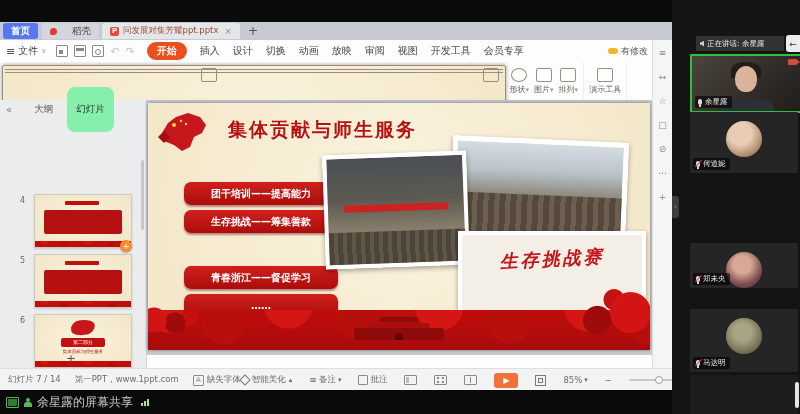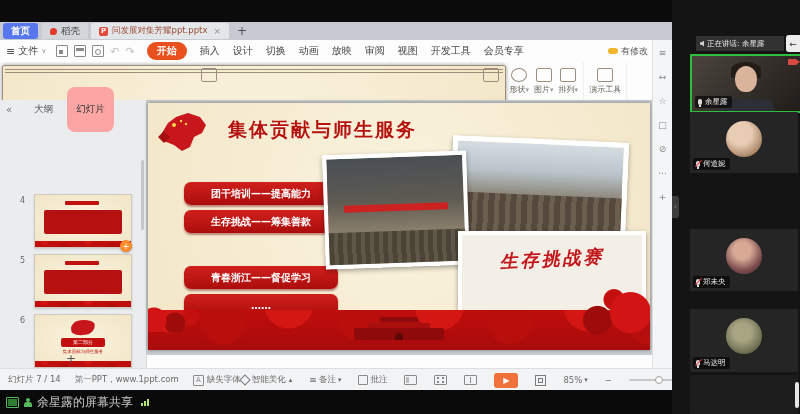--- a/index.html
+++ b/index.html
@@ -3,21 +3,21 @@
 <meta charset="utf-8">
 <style>
   html,body{margin:0;padding:0;background:#000;}
   body{font-family:"DejaVu Sans","Liberation Sans",sans-serif;-webkit-font-smoothing:antialiased;}
   .screen{position:relative;width:800px;height:414px;background:#0b0b0b;overflow:hidden;}
   
   .wps{position:absolute;left:0;top:22px;width:672px;height:368px;background:#fdfdfd;overflow:hidden;}
   .tabbar{position:absolute;left:0;top:0;width:672px;height:18px;background:#c7cad0;display:flex;align-items:center;}
   .tab{height:16px;display:flex;align-items:center;font-size:9.5px;padding:0 8px;border-radius:3px 3px 0 0;}
   .tab-home{background:#5677f0;color:#fff;margin-left:3px;border-radius:3px;font-weight:bold;}
-  .tab-store{background:#d3d6da;color:#444;margin-left:4px;gap:4px;}
+  .tab-store{background:#d3d6da;color:#444;margin-left:4px;gap:15px;}
   .tab-doc{background:#e4e7ea;color:#9c4a33;margin-left:3px;gap:4px;max-width:150px;}
   .tab-doc .fn{white-space:nowrap;overflow:hidden;text-overflow:ellipsis;font-size:8.5px;}
   .flame{width:7px;height:7px;border-radius:50% 50% 50% 2px;background:#e33a2c;}
   .pptico{width:9px;height:9px;border-radius:2px;background:#e64a3c;color:#fff;font-size:7px;line-height:9px;text-align:center;font-weight:bold;}
   .tclose{color:#8a8f96;font-size:9px;margin-left:2px;}
   .tnew{color:#4b4f55;font-size:12px;margin-left:8px;}
   .menubar{position:absolute;left:0;top:18px;width:672px;height:22px;background:#fdfdfd;border-bottom:1px solid #ececec;display:flex;align-items:center;font-size:10px;color:#454545;}
   .mfile{display:flex;align-items:center;gap:3px;margin-left:6px;}
   .qat{display:flex;align-items:center;gap:6px;margin-left:10px;color:#6e6e6e;}
   .qi{width:10px;height:10px;border:1px solid #8a8a8a;border-radius:1px;position:relative;}
@@ -52,21 +52,21 @@
   .paragrp{display:flex;flex-direction:column;gap:3px;justify-content:center;}
   .pline{display:flex;gap:5px;}
   .pi{width:10px;height:8px;background:linear-gradient(#cfcbc4 1px,transparent 1px,transparent 3px,#cfcbc4 3px,#cfcbc4 4px,transparent 4px,transparent 6px,#cfcbc4 6px,#cfcbc4 7px,transparent 7px);}
   .insgrp .bigbtn{font-size:8px;text-align:center;}
   .dd{font-size:7px;color:#9c9c9c;}
   
   .spanel{position:absolute;left:0;top:78px;width:146px;height:268px;background:#eaecee;border-right:1px solid #d7d9db;}
   .sphead{position:absolute;left:0;top:0;width:146px;height:18px;display:flex;align-items:center;font-size:9.5px;color:#555;}
   .collapse{margin-left:6px;color:#777;font-size:10px;}
   .sptab{margin-left:22px;}
-  .sptab-pill{margin-left:14px;background:#fca5a5;border-radius:8px;padding:16px 9px;color:#333;font-family:Liberation Serif, serif;}
+  .sptab-pill{margin-left:14px;background:#86efac;border-radius:8px;padding:16px 9px;color:#333;font-family:Liberation Serif, serif;}
   .thumb{position:absolute;left:34px;width:96px;height:52px;background:radial-gradient(#faf3de,#f1e5c6);border:1px solid #cfcabb;box-shadow:0 1px 2px rgba(0,0,0,.15);overflow:hidden;}
   .thumb .band{position:absolute;left:0;right:0;bottom:0;height:6px;background:radial-gradient(circle at 10% 0,#d11612 4px,transparent 4px),radial-gradient(circle at 30% 120%,#b30d0b 5px,transparent 5px),radial-gradient(circle at 55% 0,#d11612 4px,transparent 4px),radial-gradient(circle at 80% 120%,#b30d0b 5px,transparent 5px),#c00d0d;}
   .thumb .redblock{position:absolute;left:9px;top:15px;width:78px;height:24px;background:#b51110;border-radius:2px;}
   .thumb .titlebit{position:absolute;left:30px;top:6px;width:34px;height:4px;background:#c0110f;border-radius:1px;}
   .thumb .mapbit{position:absolute;left:36px;top:5px;width:24px;height:15px;background:#c8161d;border-radius:40% 60% 45% 55%/55% 45% 60% 40%;transform:rotate(-8deg);}
   .thumb .banner6{position:absolute;left:26px;top:23px;width:44px;height:9px;background:#c40f10;border-radius:2px;color:#fff;font-size:5px;line-height:9px;text-align:center;}
   .thumb .sub6{position:absolute;left:0;right:0;top:34px;text-align:center;font-size:4.5px;color:#b5120e;}
   .tnum{position:absolute;left:20px;font-size:8px;color:#666;}
   .addslide{position:absolute;left:120px;top:140px;width:12px;height:12px;border-radius:50%;background:#ff8a2a;color:#fff;font-size:9px;line-height:12px;text-align:center;box-shadow:0 1px 2px rgba(0,0,0,.3);}
   .spscroll{position:absolute;right:2px;top:60px;width:3px;height:70px;background:#c5c7ca;border-radius:2px;}
@@ -474,21 +474,21 @@
 
     <div class="tile" style="top:112px;height:61px;">
       <span class="avatar" style="top:9px;width:36px;height:36px;background:radial-gradient(circle at 40% 35%,#e8cdb4 35%,#b08c6e 70%,#7a5f49 100%);"></span>
       <div class="tag">
         <span class="mic muted"></span>
         <span>何道妮</span>
       </div>
     </div>
 
 
-    <div class="tile" style="top:229px;height:62px;">
+    <div class="tile" style="top:243px;height:45px;">
       <span class="avatar" style="top:9px;width:36px;height:36px;background:radial-gradient(circle at 45% 35%,#d8aa96 28%,#7c4b4e 65%,#402b32 100%);"></span>
       <div class="tag">
         <span class="mic muted"></span>
         <span>郑未央</span>
       </div>
     </div>
 
     <div class="tile" style="top:309px;height:63px;">
       <span class="avatar" style="top:9px;width:36px;height:36px;background:radial-gradient(circle at 45% 40%,#a8a583 30%,#6e6d52 70%,#44442f 100%);"></span>
       <div class="tag">

